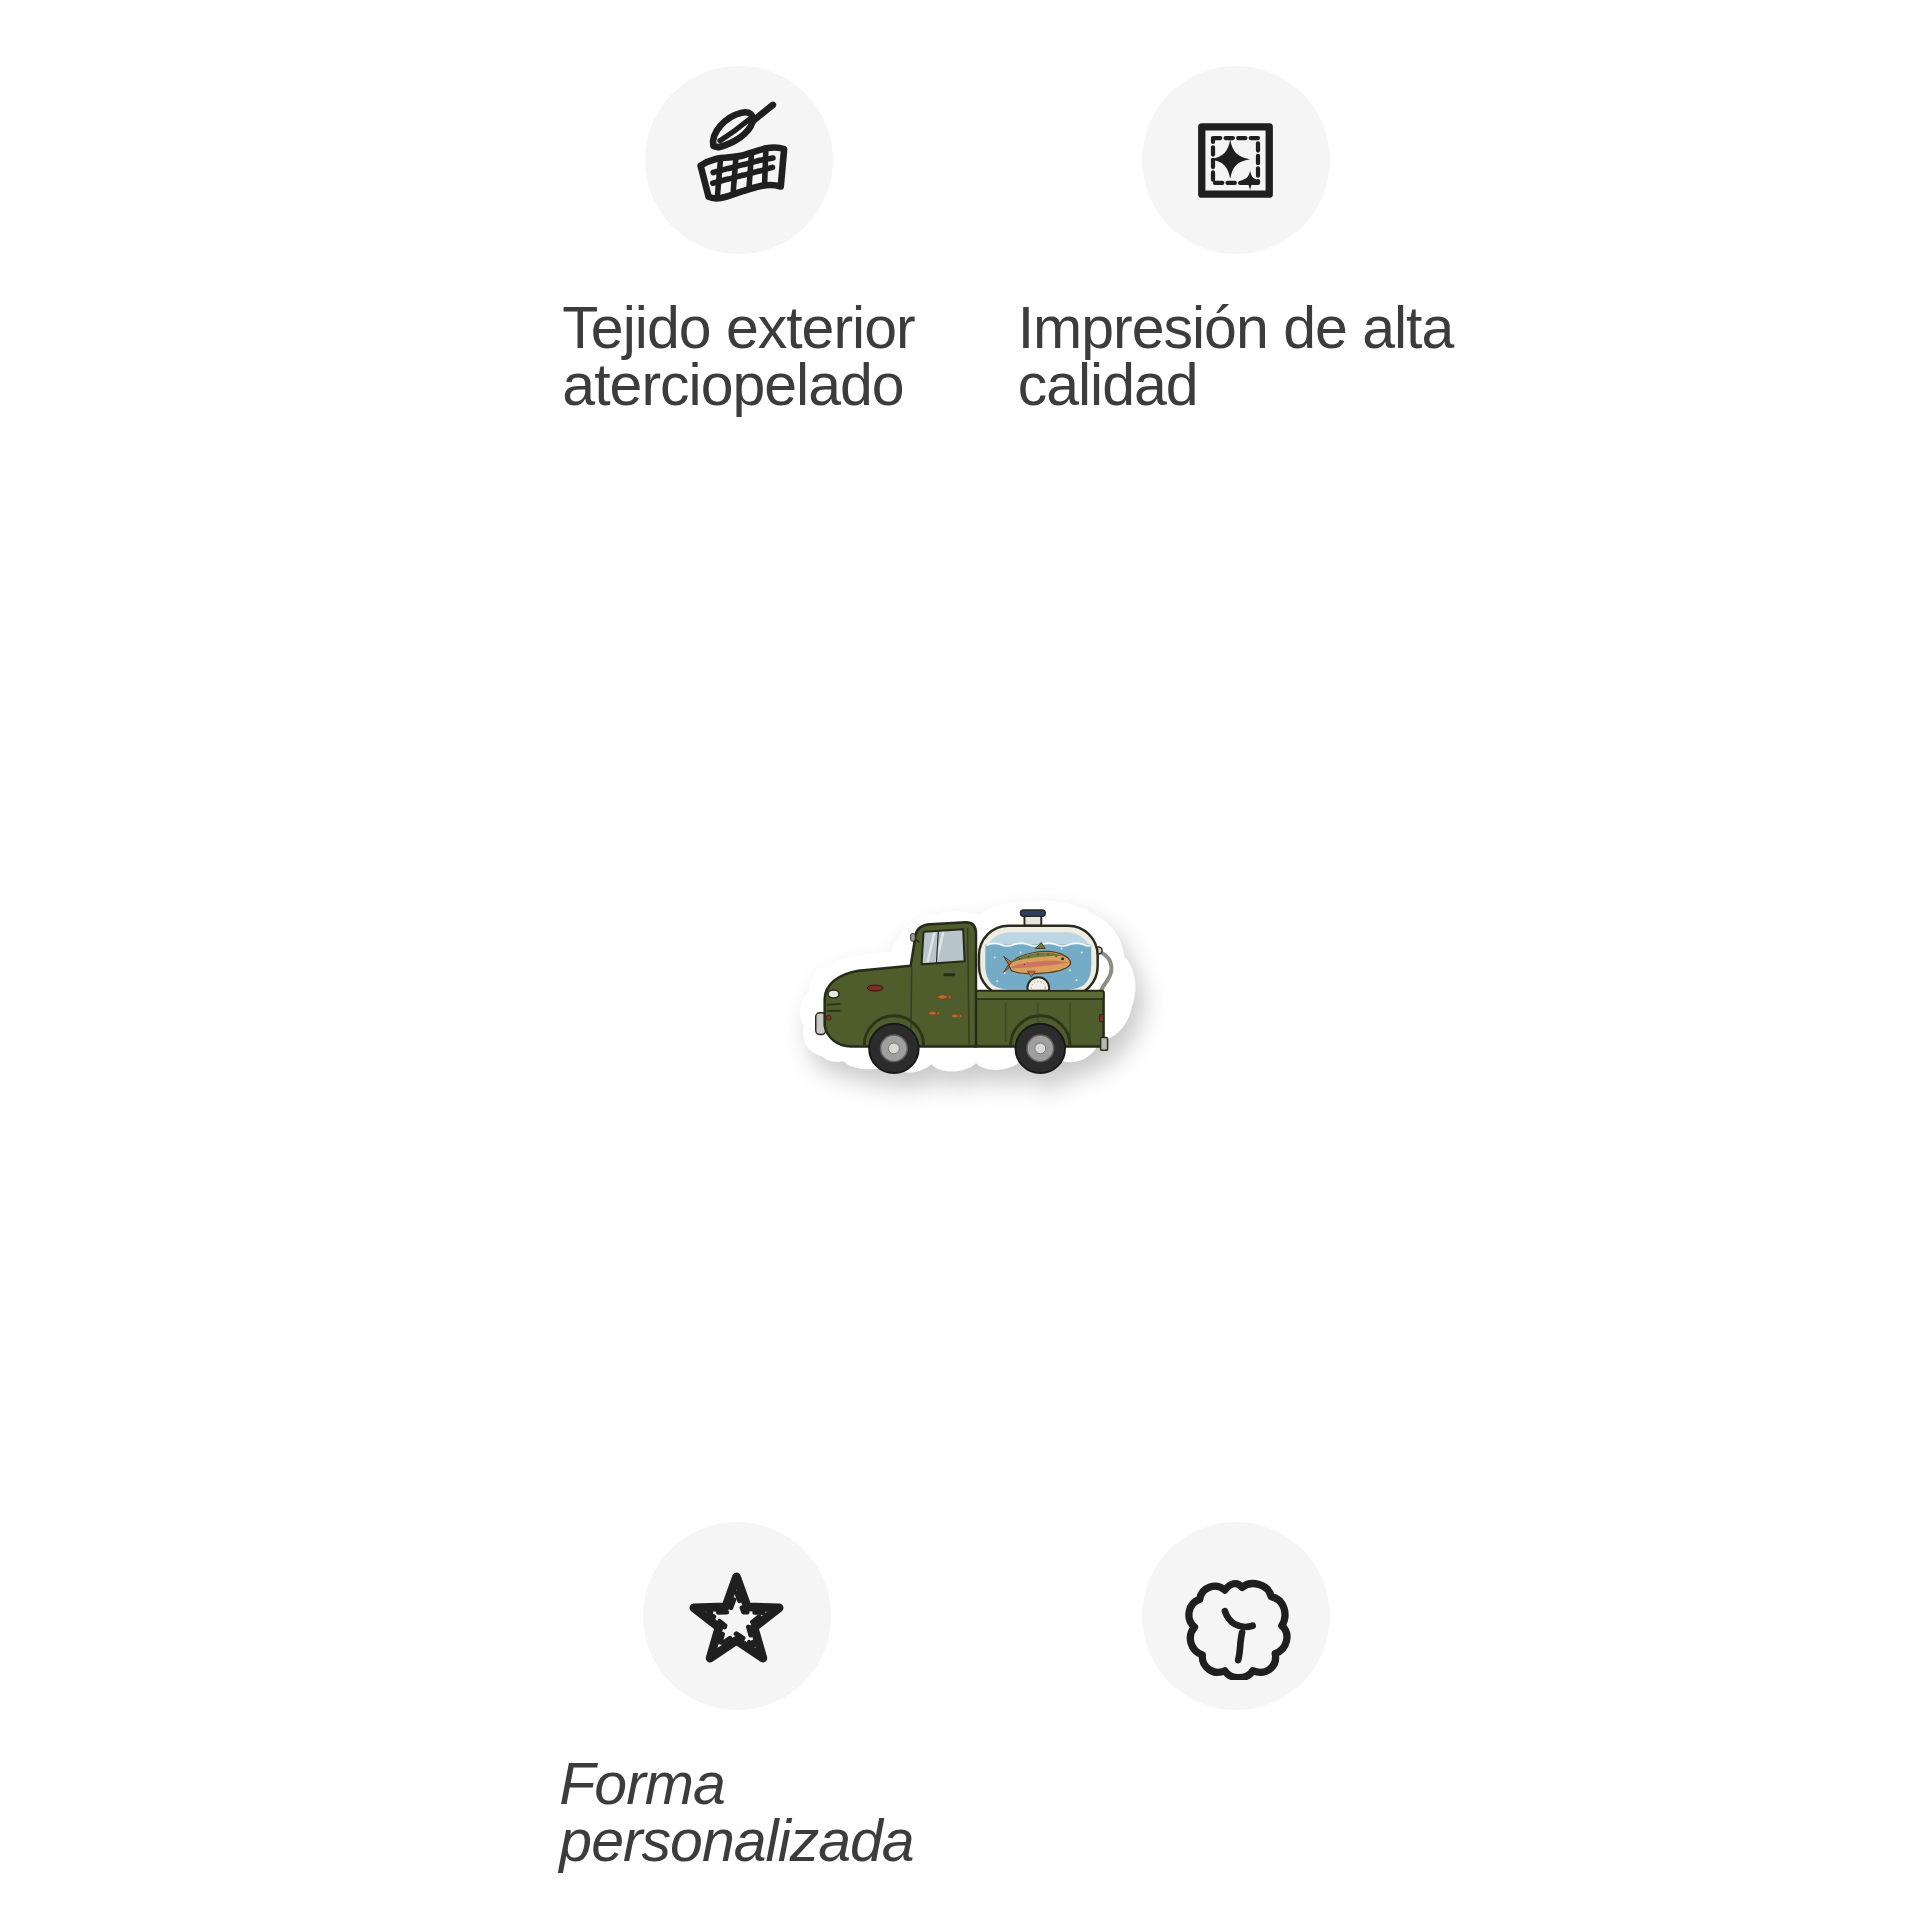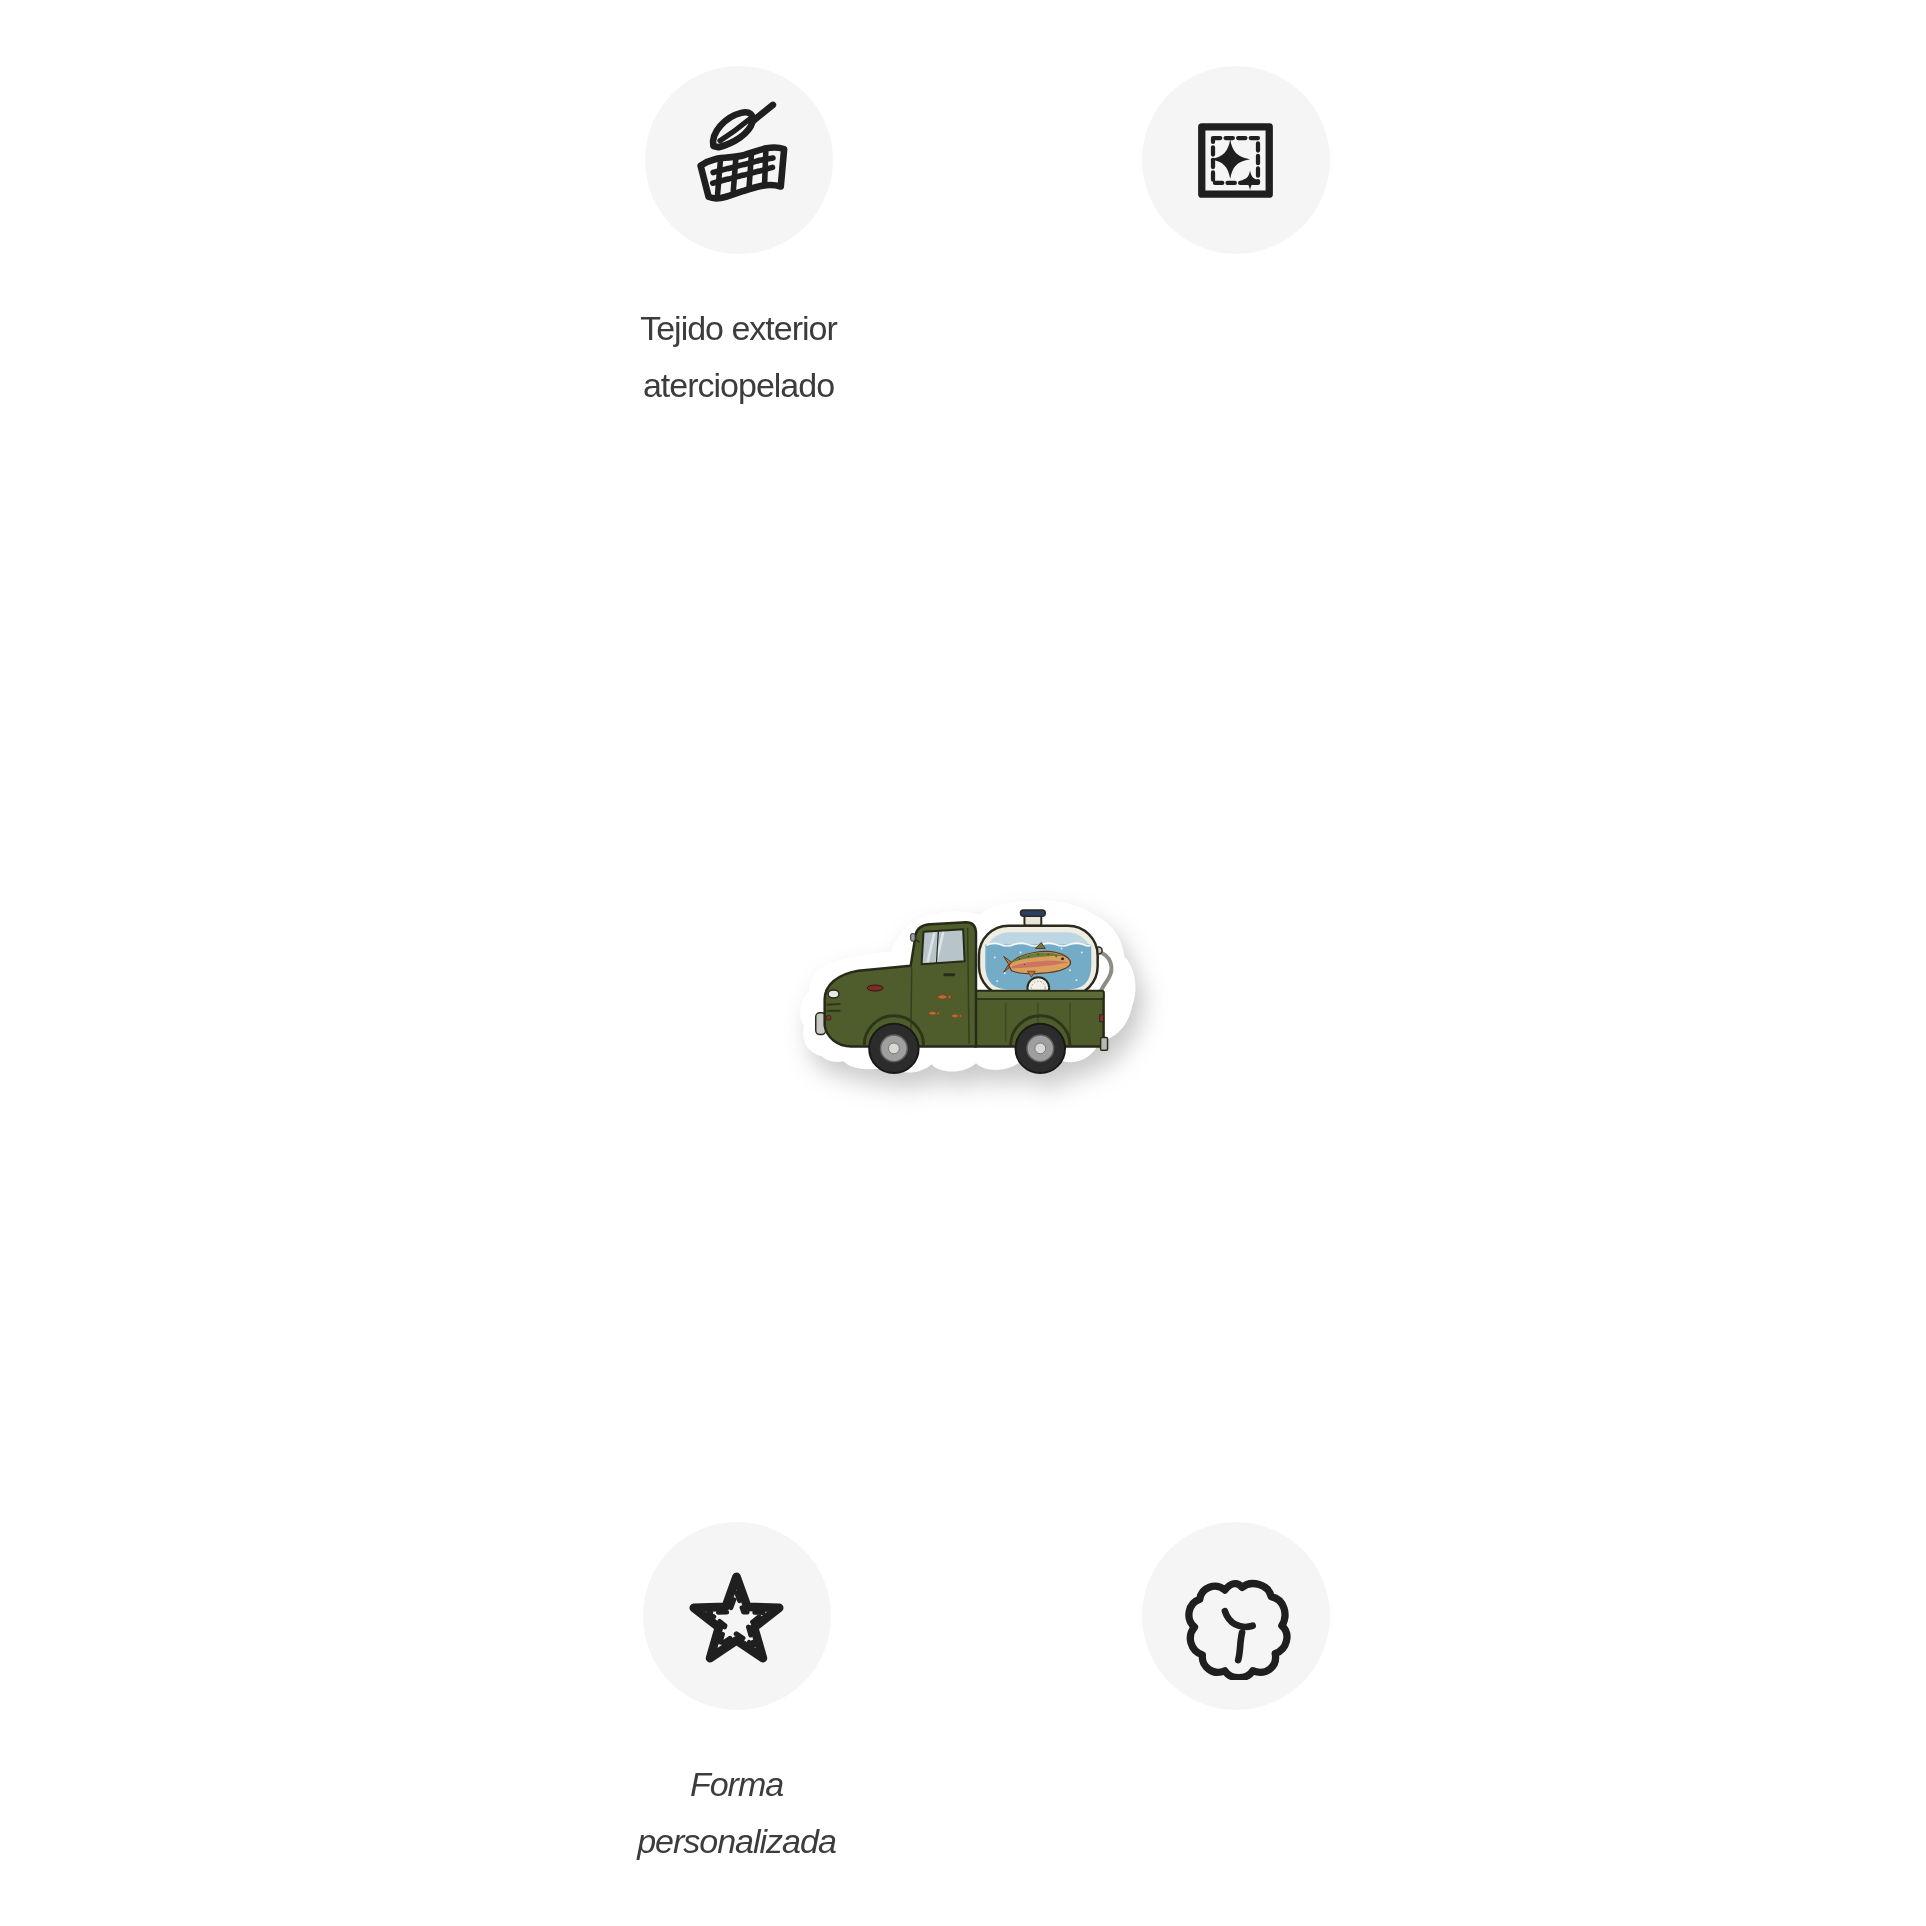--- a/index.html
+++ b/index.html
@@ -12,22 +12,22 @@
     display:flex;flex-direction:column;align-items:center;
   }
   .icon-circle{
     width:188px;height:188px;border-radius:50%;
     background:#f5f5f5;
     display:flex;align-items:center;justify-content:center;
   }
   .icon-circle svg{width:127px;height:127px;display:block;}
   .feature-label{
     margin-top:46px;
-    font-size:34px;line-height:57px;letter-spacing:-1px;
-    color:#3c3c3c;text-align:center;white-space:pre-line;
+    font-size:59px;line-height:57px;letter-spacing:-1px;
+    color:#3c3c3c;text-align:left;white-space:pre-line;
   }
   .pos-tl{left:481px;top:66px;}
   .pos-tr{left:978px;top:66px;}
   .pos-bl{left:479px;top:1522px;font-style:italic;}
   .pos-br{left:978px;top:1522px;}
   .product-wrap{
     position:absolute;left:792px;top:893px;width:366px;height:198px;
   }
   .product-wrap svg{
     width:366px;height:198px;display:block;
@@ -71,20 +71,22 @@
 
 <div class="feature pos-tr">
   <div class="icon-circle">
     <svg viewBox="0 0 96 96">
       <rect class="ic" stroke-width="5.5" x="22.5" y="22.5" width="51" height="51"></rect>
       <rect class="ic" stroke-width="3.2" stroke-dasharray="5.5 4" x="31" y="31" width="34" height="34"></rect>
       <path fill="#1f1f1f" d="M44,32 C45.5,41.5 49.5,45.5 59,47 C49.5,48.5 45.5,52.5 44,62 C42.5,52.5 38.5,48.5 29,47 C38.5,45.5 42.5,41.5 44,32 Z"></path>
       <path fill="#1f1f1f" d="M59,55.5 C59.8,60.3 61.7,62.2 66.5,63 C61.7,63.8 59.8,65.7 59,70.5 C58.2,65.7 56.3,63.8 51.5,63 C56.3,62.2 58.2,60.3 59,55.5 Z"></path>
     </svg>
   </div>
+  <div class="feature-label">Impresión de alta
+calidad</div>
 </div>
 
 <div class="product-wrap">
   <svg viewBox="0 0 740 400">
 
     <path fill="#ffffff" d="M60,330 C28,322 18,295 24,268 C12,250 14,215 34,200 C34,172 52,148 84,140 C108,130 150,122 200,118 C215,80 240,52 285,42 C320,34 355,36 380,44 C398,26 440,16 485,16 C535,12 580,22 612,44 C648,62 668,92 672,128 C696,152 700,196 688,228 C680,268 656,294 622,300 C610,330 580,348 548,340 C520,360 480,362 458,344 C430,362 390,362 372,344 C348,366 300,366 282,346 C258,368 215,368 196,348 C170,362 120,358 104,340 C88,344 70,340 60,330 Z"></path>
 
     <g>
       <path d="M618,118 C646,126 652,152 640,172 C632,186 624,194 622,206" fill="none" stroke="#8d8d85" stroke-width="8" stroke-linecap="round"></path>
       <circle cx="620" cy="116" r="7" fill="#cfcdc3" stroke="#2a2a1f" stroke-width="3"></circle>

